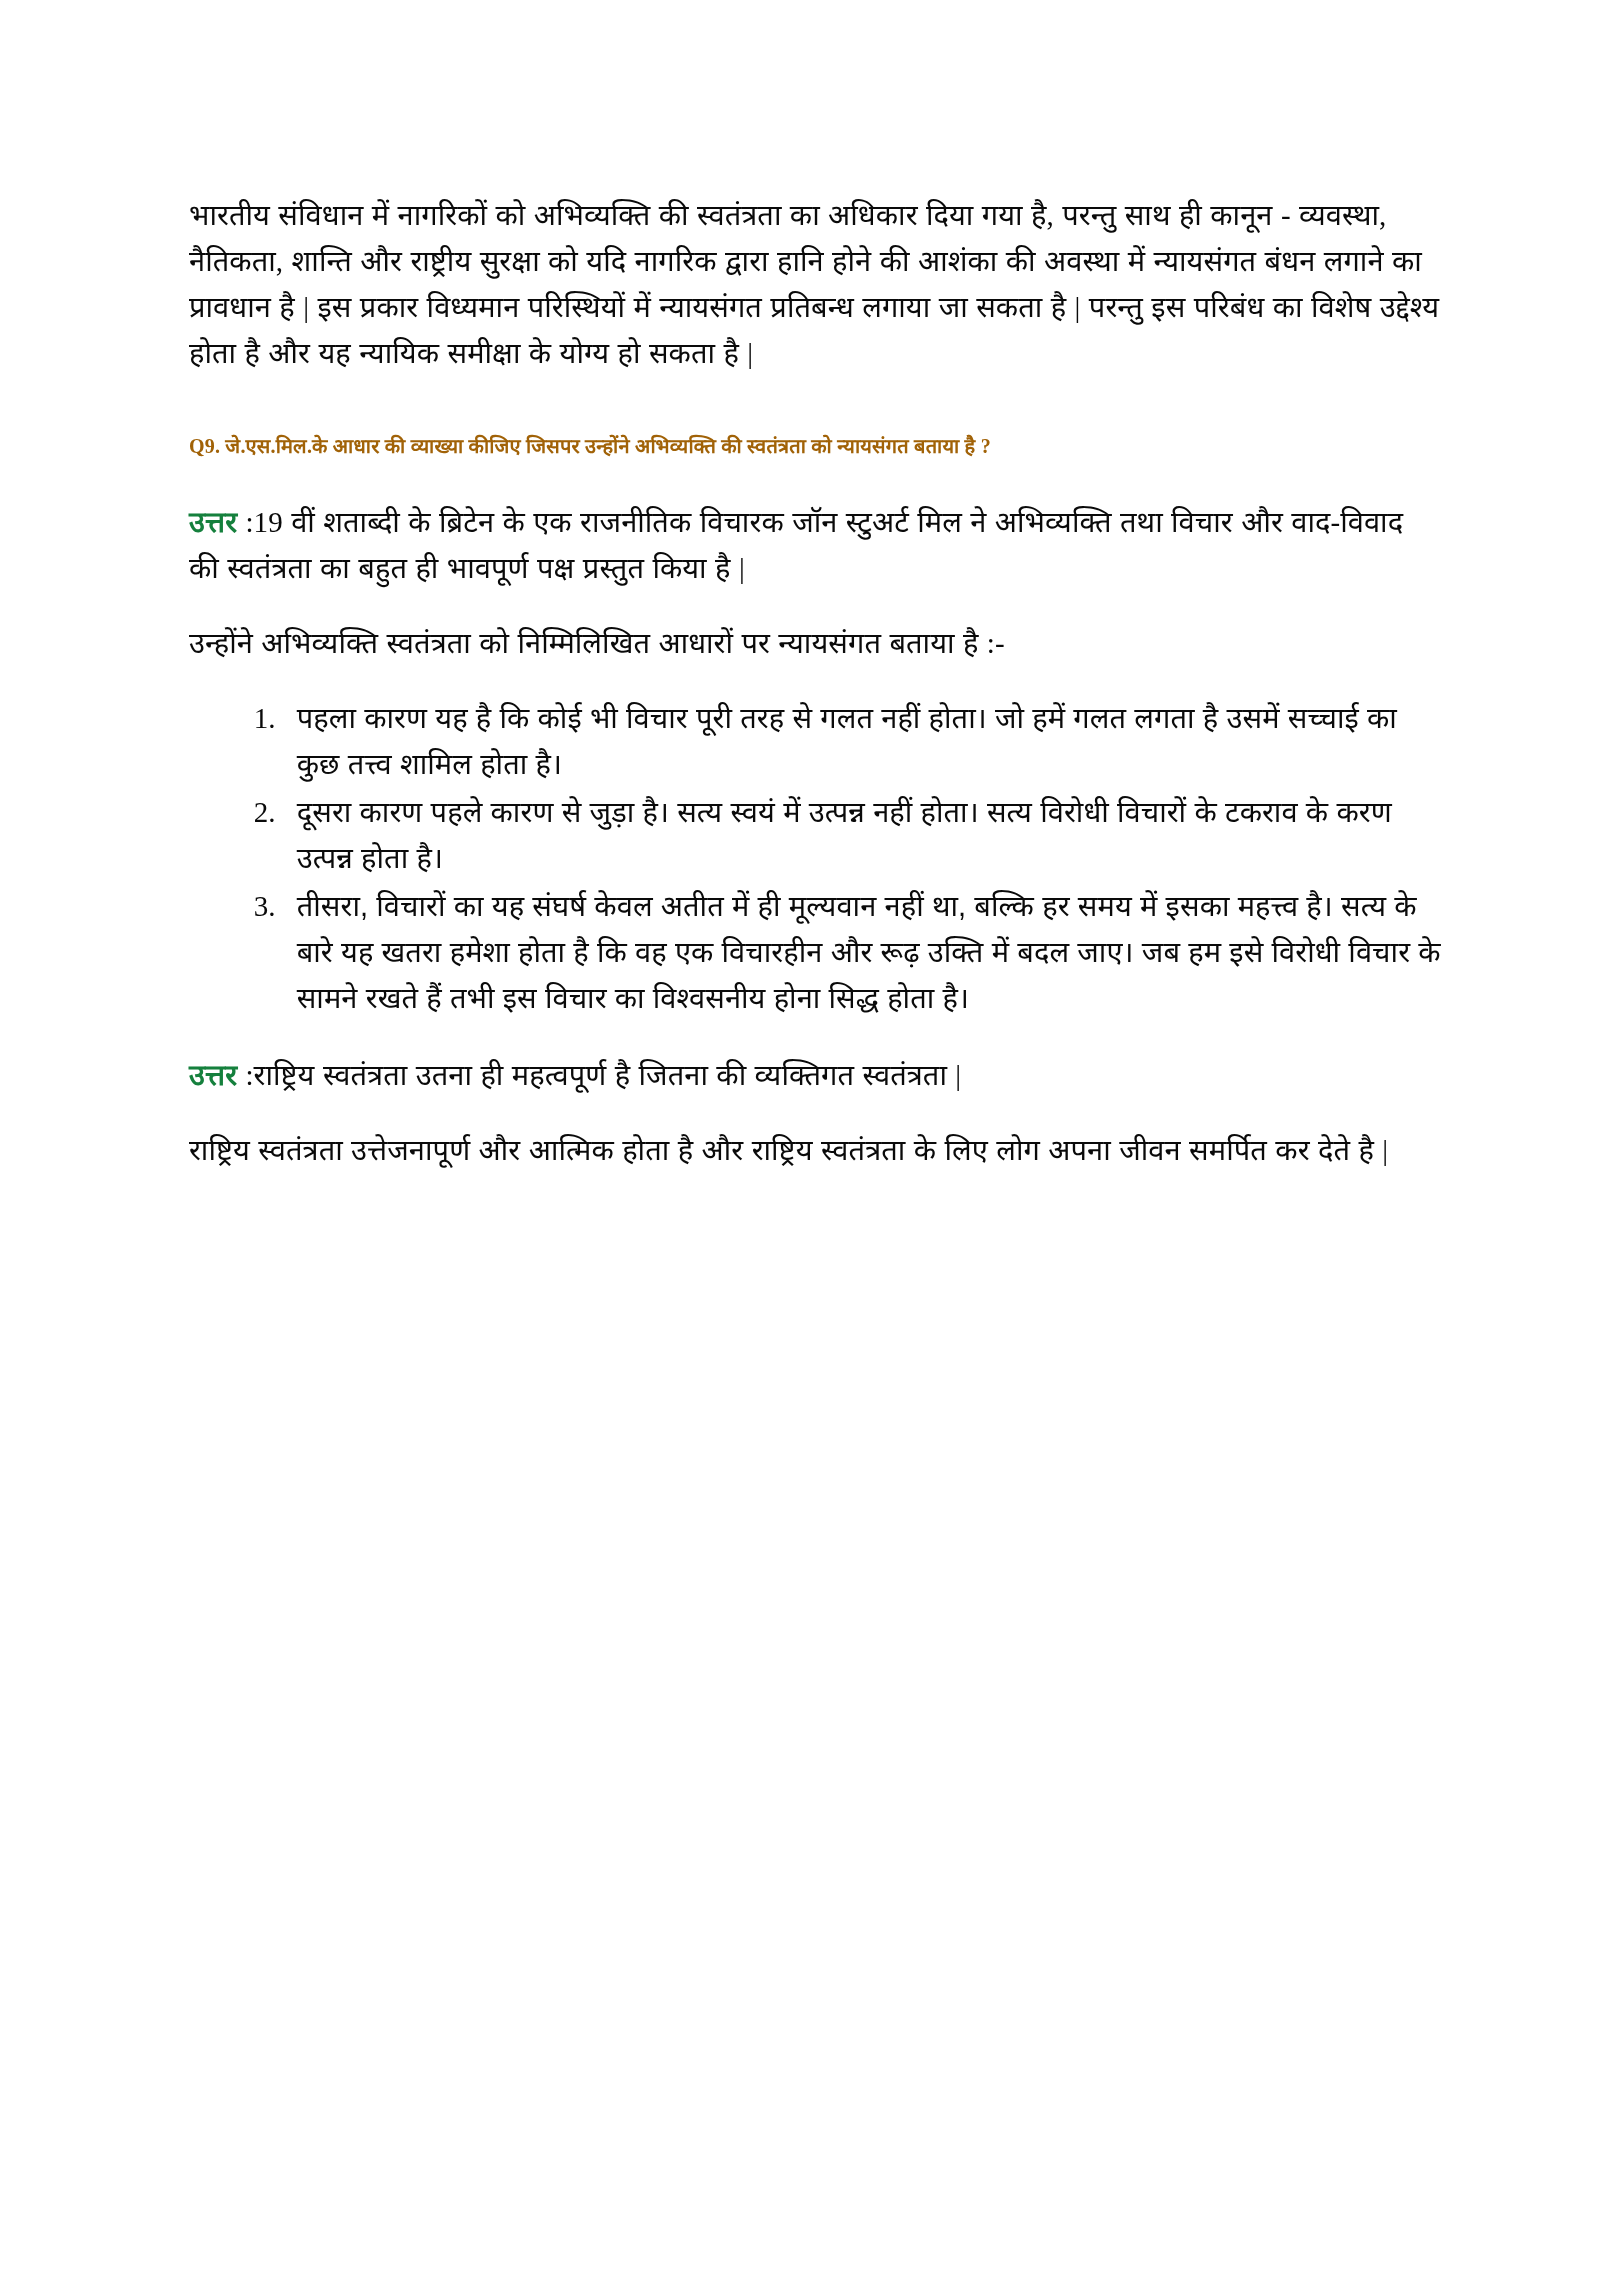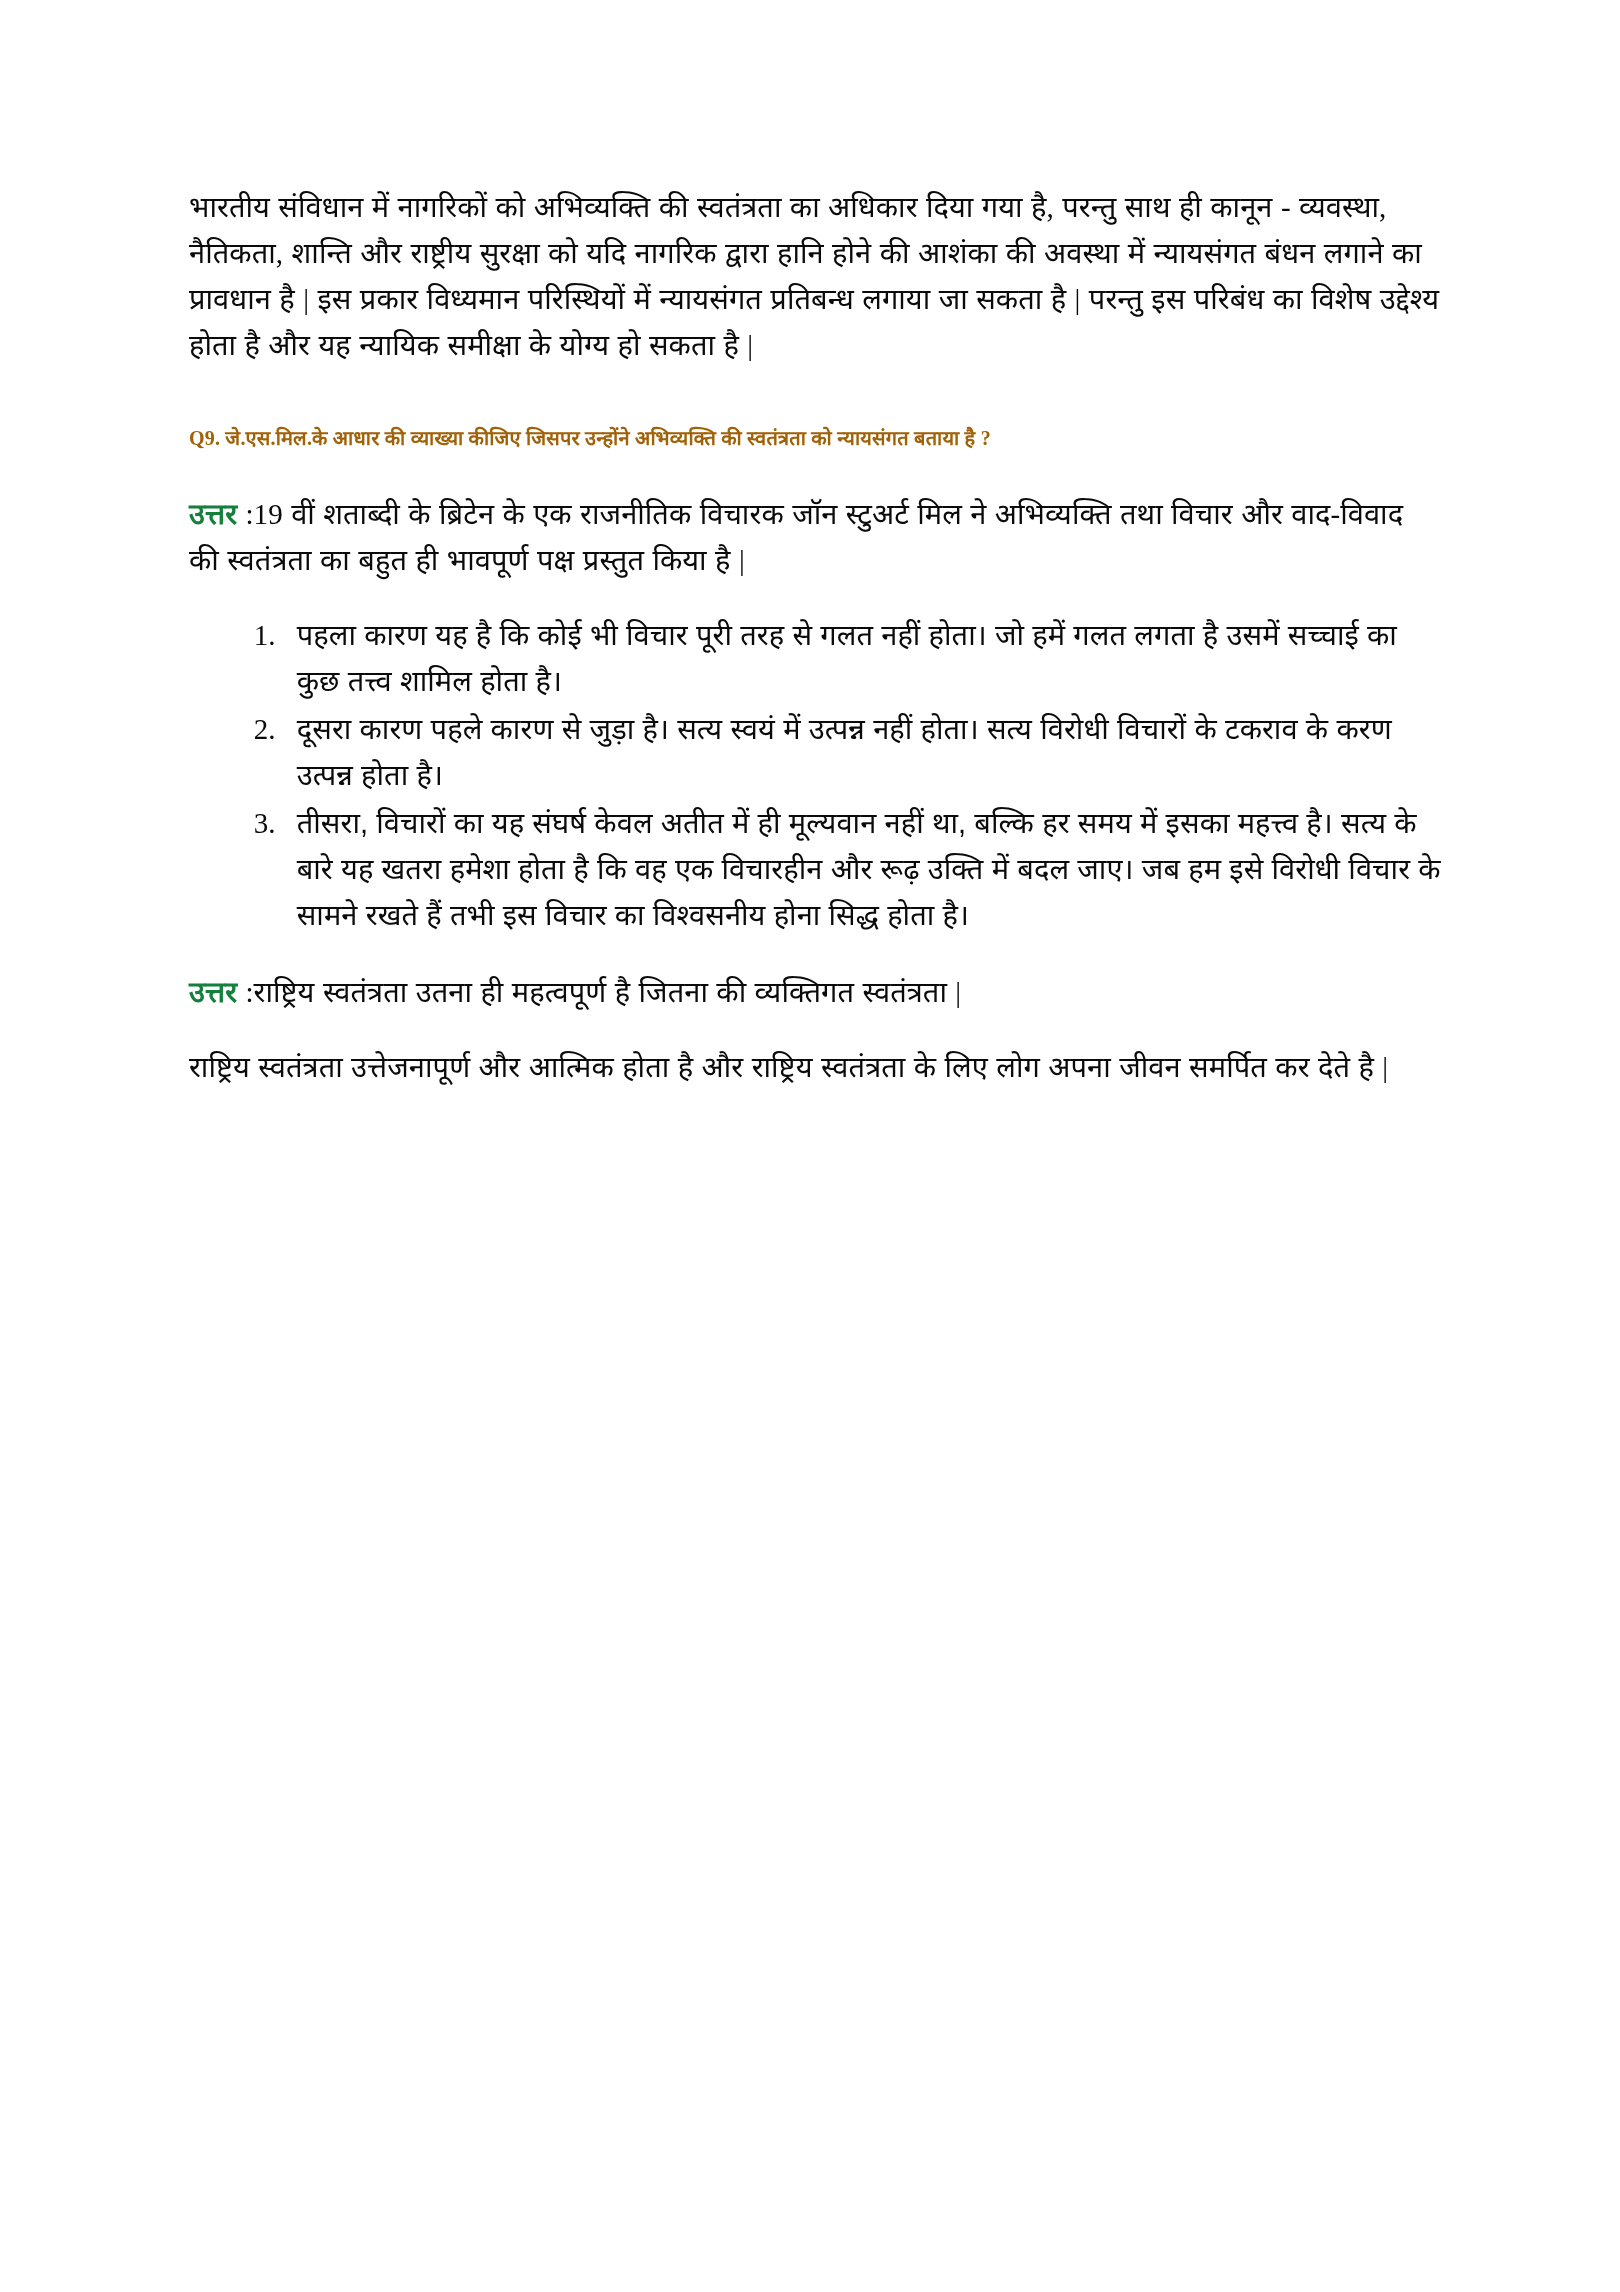--- a/index.html
+++ b/index.html
@@ -7,21 +7,21 @@
     margin: 0;
     padding: 0;
     background: #ffffff;
   }
 
   .page {
     position: relative;
     width: 1620px;
     height: 1724px;
     background: #ffffff;
-    margin: 0 auto;
+    margin: 8px auto;
     box-sizing: border-box;
     overflow: hidden;
   }
 
   .content {
     position: absolute;
     left: 189px;
     top: 184px;
     width: 1252px;
   }
@@ -87,20 +87,21 @@
 
 <div class="page">
   <div class="content">
 
     <p class="para">भारतीय संविधान में नागरिकों को अभिव्यक्ति की स्वतंत्रता का अधिकार दिया गया है, परन्तु साथ ही कानून - व्यवस्था, नैतिकता, शान्ति और राष्ट्रीय सुरक्षा को यदि नागरिक द्वारा हानि होने की आशंका की अवस्था में न्यायसंगत बंधन लगाने का प्रावधान है | इस प्रकार विध्यमान परिस्थियों में न्यायसंगत प्रतिबन्ध लगाया जा सकता है | परन्तु इस परिबंध का विशेष उद्देश्य होता है और यह न्यायिक समीक्षा के योग्य हो सकता है |</p>
 
     <h2 class="qheading first">Q9. जे.एस.मिल.के आधार की व्याख्या कीजिए जिसपर उन्होंने अभिव्यक्ति की स्वतंत्रता को न्यायसंगत बताया है ?</h2>
 
     <p class="para"><span class="answer-label">उत्तर</span><span> :19 वीं शताब्दी के ब्रिटेन के एक राजनीतिक विचारक जॉन स्टुअर्ट मिल ने अभिव्यक्ति तथा विचार और वाद-विवाद की स्वतंत्रता का बहुत ही भावपूर्ण पक्ष प्रस्तुत किया है |</span></p>
 
+    <p class="para">उन्होंने अभिव्यक्ति स्वतंत्रता को निम्मिलिखित आधारों पर न्यायसंगत बताया है :-</p>
 
     <ol class="reasons">
       <li><span class="li-text">पहला कारण यह है कि कोई भी विचार पूरी तरह से गलत नहीं होता। जो हमें गलत लगता है उसमें सच्चाई का कुछ तत्त्व शामिल होता है।</span></li>
       <li><span class="li-text">दूसरा कारण पहले कारण से जुड़ा है। सत्य स्वयं में उत्पन्न नहीं होता। सत्य विरोधी विचारों के टकराव के करण उत्पन्न होता है।</span></li>
       <li><span class="li-text">तीसरा, विचारों का यह संघर्ष केवल अतीत में ही मूल्यवान नहीं था, बल्कि हर समय में इसका महत्त्व है। सत्य के बारे यह खतरा हमेशा होता है कि वह एक विचारहीन और रूढ़ उक्ति में बदल जाए। जब हम इसे विरोधी विचार के सामने रखते हैं तभी इस विचार का विश्वसनीय होना सिद्ध होता है।</span></li>
     </ol>
 
 
     <p class="para"><span class="answer-label">उत्तर</span><span> :राष्ट्रिय स्वतंत्रता उतना ही महत्वपूर्ण है जितना की व्यक्तिगत स्वतंत्रता |</span></p>
 

